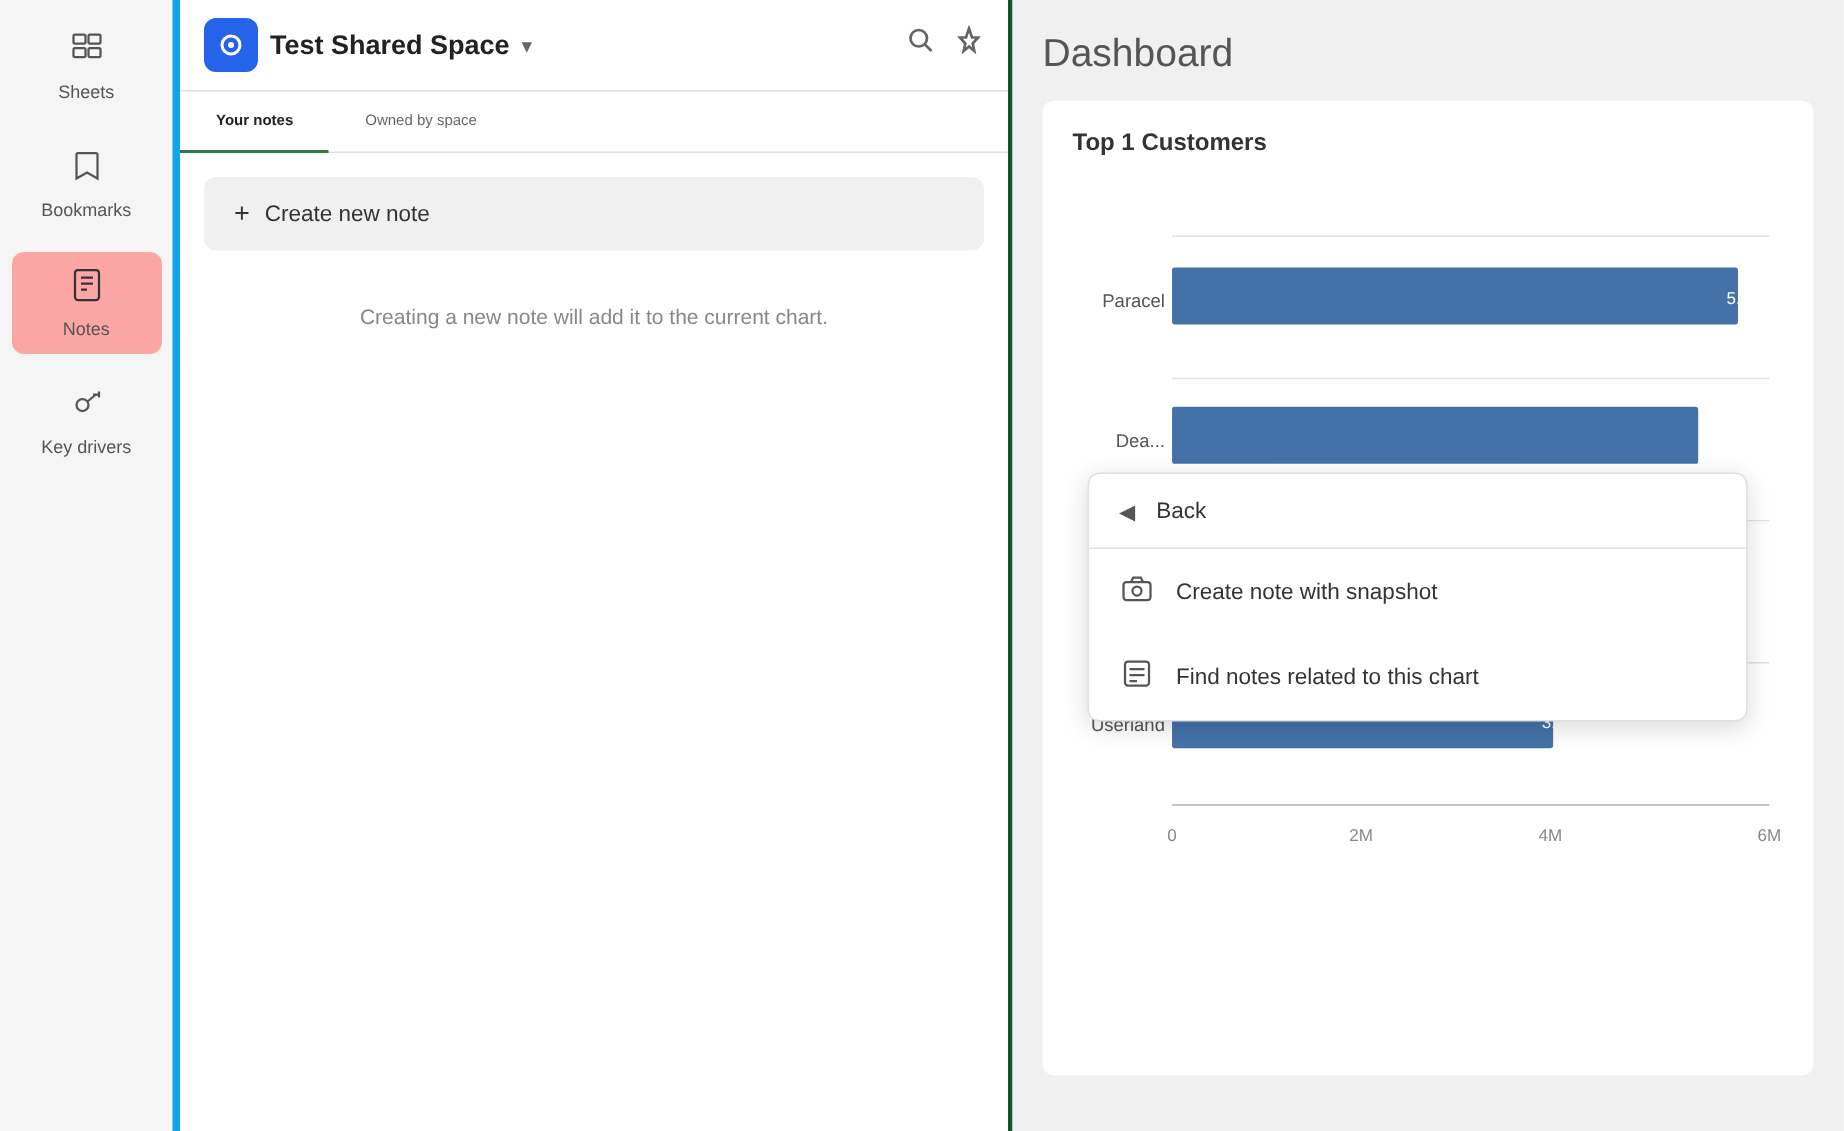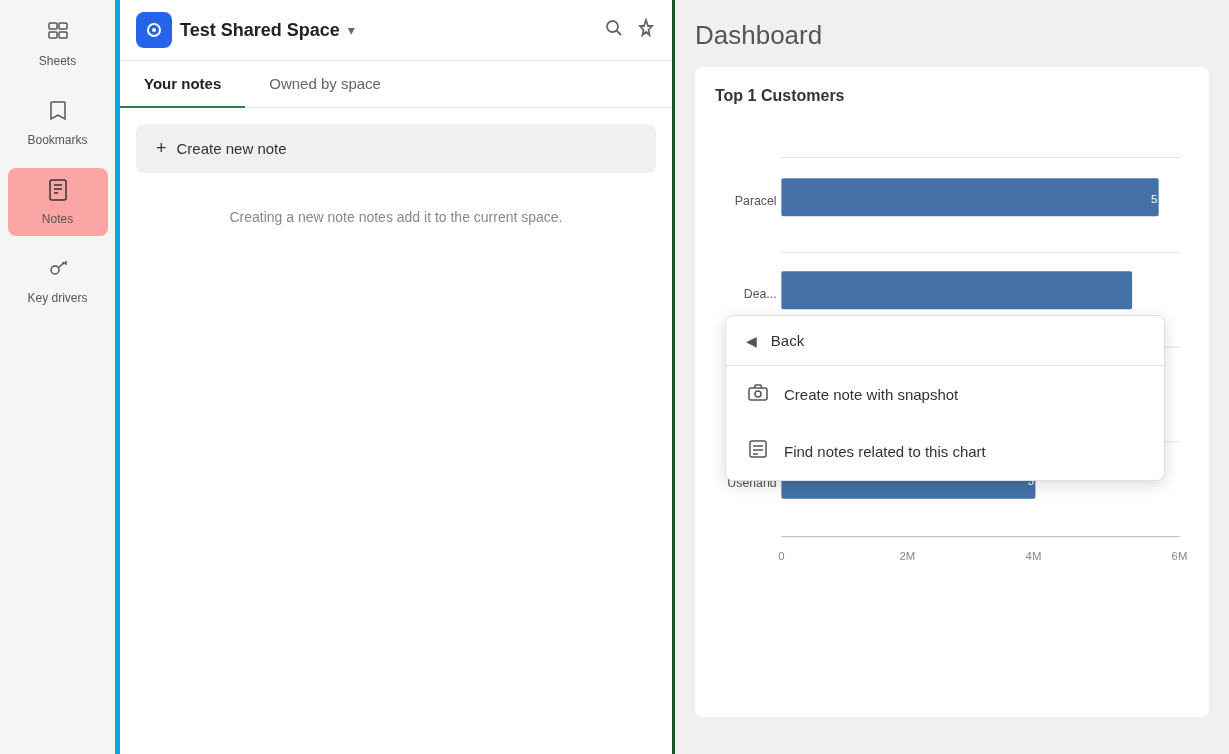--- a/index.html
+++ b/index.html
@@ -104,21 +104,21 @@
       cursor: pointer;
     }
 
     
     .tabs {
       display: flex;
       border-bottom: 1px solid #e0e0e0;
     }
     .tab {
       padding: 14px 24px;
-      font-size: 15px;
+      font-size: 10px;
       font-weight: 500;
       color: #666;
       cursor: pointer;
       border-bottom: 2px solid transparent;
       margin-bottom: -1px;
     }
     .tab.active {
       color: #222;
       border-bottom: 2px solid #2d7d46;
       font-weight: 600;
@@ -293,21 +293,21 @@
     <div class="tab">
       <span>Owned by space</span>
     </div>
   </div>
 
   <button class="create-note-btn">
     <span class="plus-icon">+</span>
     <span>Create new note</span>
   </button>
 
-  <p class="empty-text">Creating a new note notes add it to the current space.</p>
+  <p class="empty-text">Creating a new note will add it to the current chart.</p>
 </div>
 
 <div class="dashboard">
   <h1 class="dashboard-title">Dashboard</h1>
 
   <div class="chart-card">
     <div class="chart-title">Top 1 Customers</div>
 
     
     <svg width="100%" height="520" viewBox="0 0 500 520">

